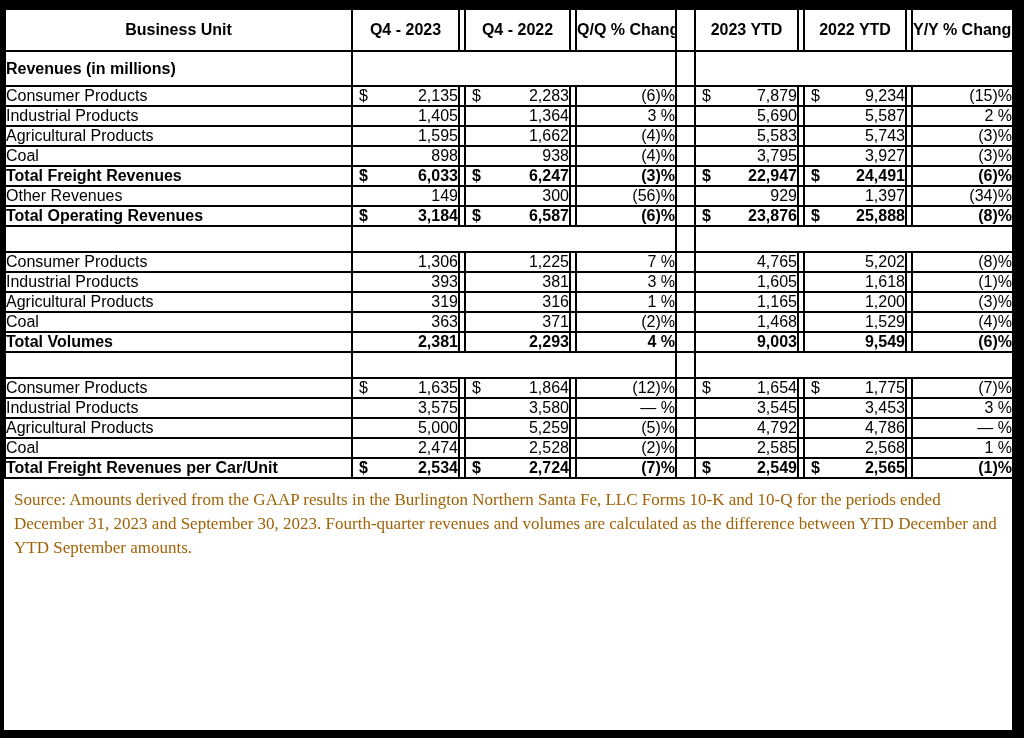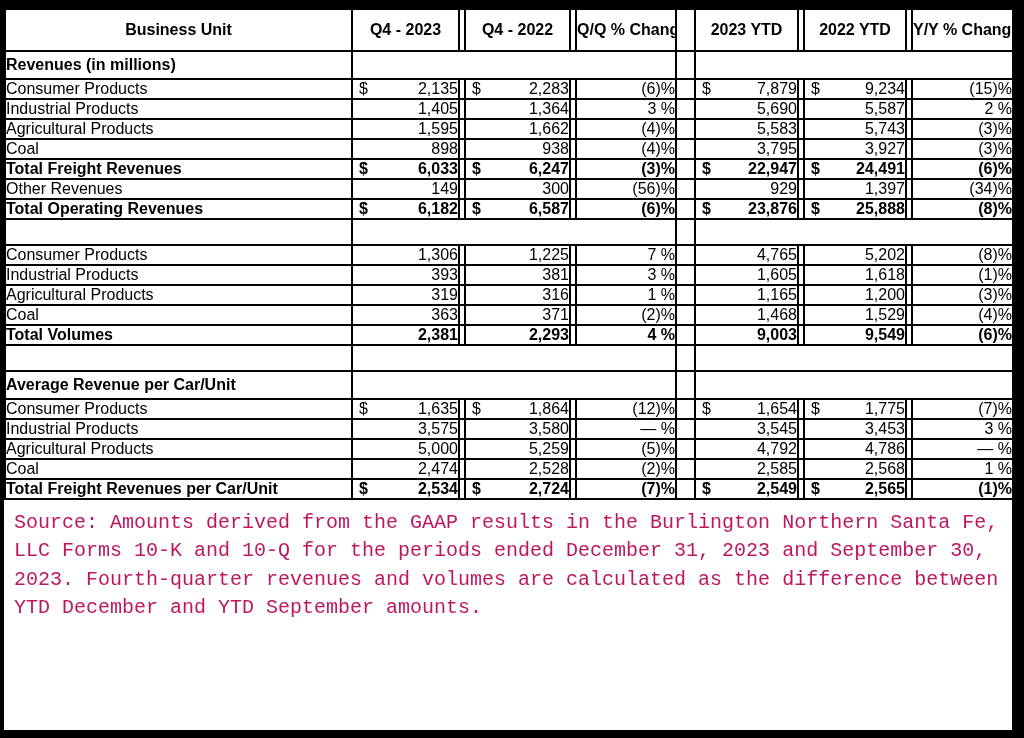--- a/index.html
+++ b/index.html
@@ -24,21 +24,21 @@
   }
   table.fin td {
     border: 2px solid #000;
     font-size: 16px;
     vertical-align: middle;
     padding: 0;
     overflow: hidden;
     white-space: nowrap;
   }
   tr.r-header  { height: 42px; }
-  tr.r-section { height: 28px; }
+  tr.r-section { height: 35px; }
   tr.r-data    { height: 16px; }
   tr.r-empty   { height: 26px; }
 
   td.head {
     font-weight: bold;
     text-align: center;
     font-size: 17px;
     white-space: pre-line;
     line-height: 1.15;
   }
@@ -60,24 +60,24 @@
   }
   td.pct {
     text-align: right;
     padding-right: 4px;
   }
   tr.bold td, tr.bold td .d, tr.bold td .v { font-weight: bold; }
 
   .footnote {
     margin: 0;
     padding: 9px 12px 0 10px;
-    font-family: Liberation Mono, monospace;
-    font-size: 20px;
+    font-family: Liberation Serif, serif;
+    font-size: 17px;
     line-height: 1.42;
-    color: #be185d;
+    color: #a16207;
   }
 </style>
 </head>
 <body>
 
 <div class="page">
   <table class="fin" id="fin-table">
     <colgroup>
       <col style="width:347px">
       <col style="width:107px">
@@ -194,21 +194,21 @@
           <td class="pct">(56)%</td>
           <td class="spacer"></td>
           <td class="num"><span class="v">929</span></td>
           <td class="gap"></td>
           <td class="num"><span class="v">1,397</span></td>
           <td class="gap"></td>
           <td class="pct">(34)%</td>
         </tr>
         <tr class="r-data bold">
           <td class="label">Total Operating Revenues</td>
-          <td class="num"><span class="d">$</span><span class="v">6,182</span></td>
+          <td class="num"><span class="d">$</span><span class="v">3,184</span></td>
           <td class="gap"></td>
           <td class="num"><span class="d">$</span><span class="v">6,587</span></td>
           <td class="gap"></td>
           <td class="pct">(6)%</td>
           <td class="spacer"></td>
           <td class="num"><span class="d">$</span><span class="v">23,876</span></td>
           <td class="gap"></td>
           <td class="num"><span class="d">$</span><span class="v">25,888</span></td>
           <td class="gap"></td>
           <td class="pct">(8)%</td>
@@ -288,26 +288,20 @@
           <td class="num"><span class="v">9,549</span></td>
           <td class="gap"></td>
           <td class="pct">(6)%</td>
         </tr>
         <tr class="r-empty">
           <td class="label"></td>
           <td class="band" colspan="5"></td>
           <td class="spacer"></td>
           <td class="band" colspan="5"></td>
         </tr>
-        <tr class="r-section">
-          <td class="label section-title">Average Revenue per Car/Unit</td>
-          <td class="band" colspan="5"></td>
-          <td class="spacer"></td>
-          <td class="band" colspan="5"></td>
-        </tr>
         <tr class="r-data">
           <td class="label">Consumer Products</td>
           <td class="num"><span class="d">$</span><span class="v">1,635</span></td>
           <td class="gap"></td>
           <td class="num"><span class="d">$</span><span class="v">1,864</span></td>
           <td class="gap"></td>
           <td class="pct">(12)%</td>
           <td class="spacer"></td>
           <td class="num"><span class="d">$</span><span class="v">1,654</span></td>
           <td class="gap"></td>

